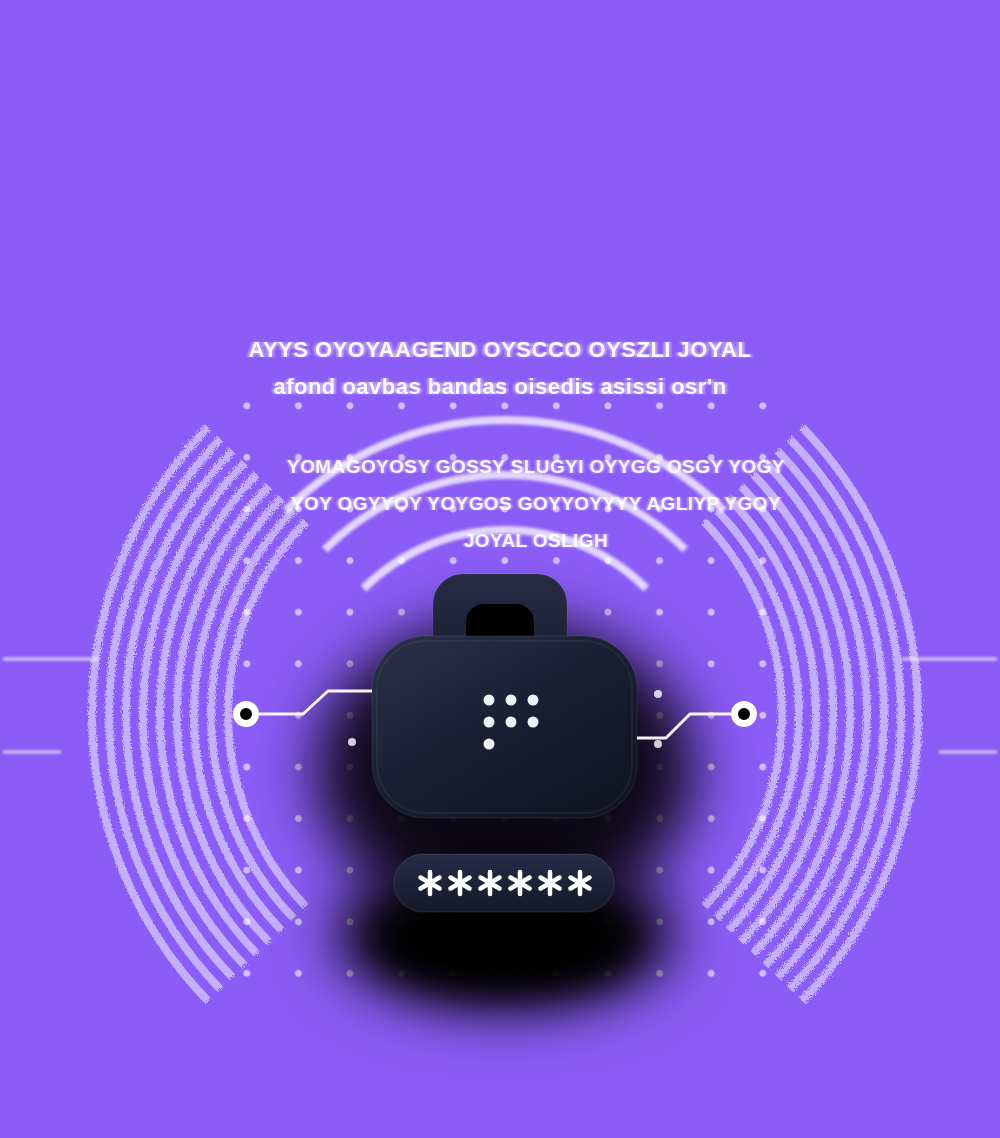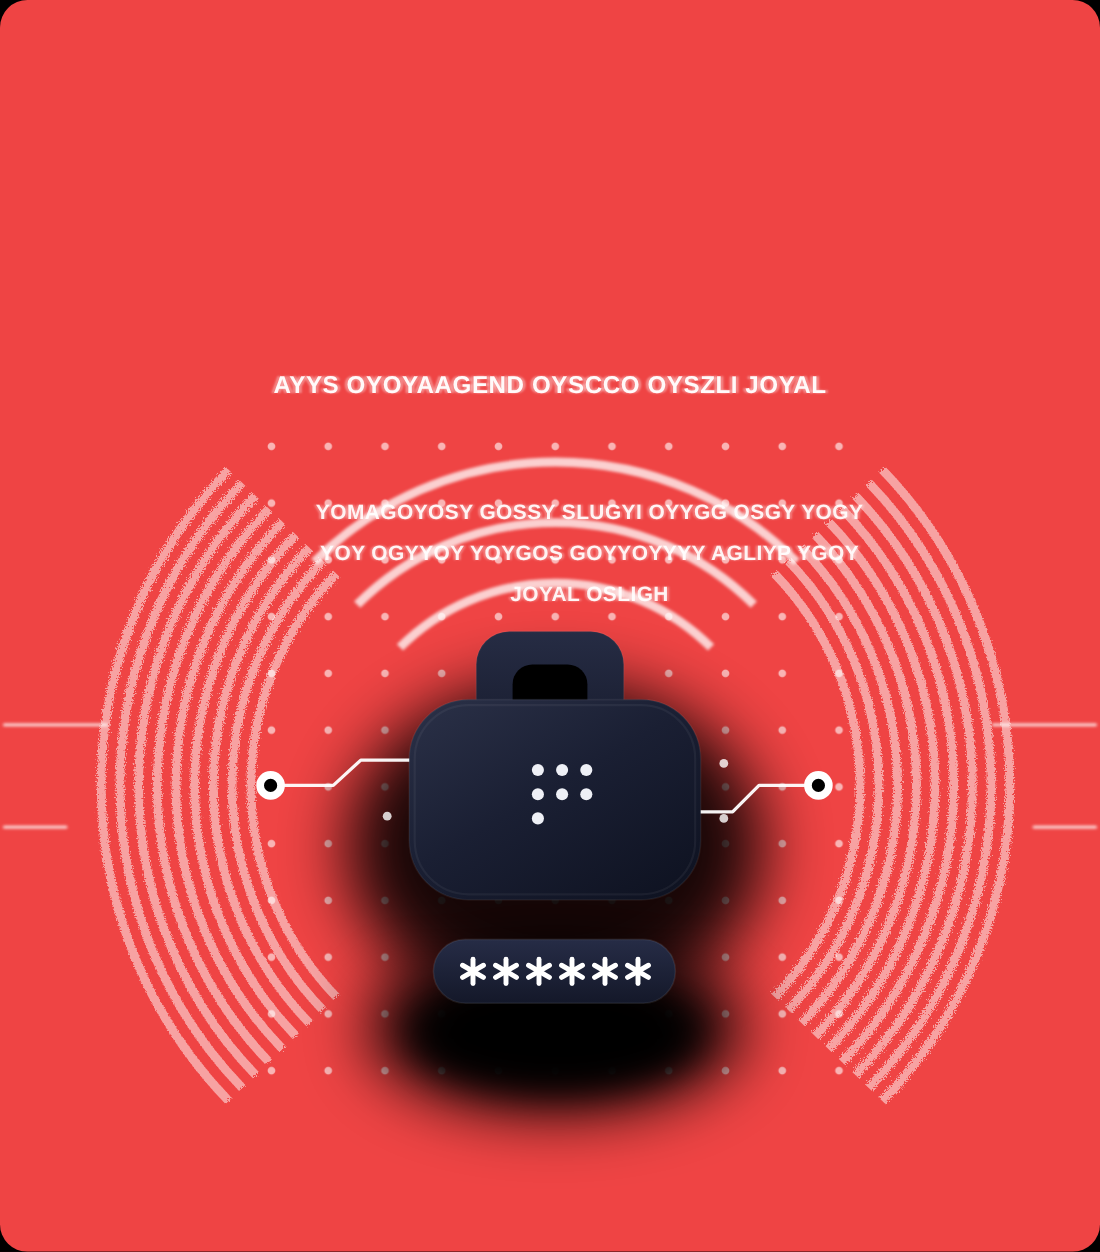--- a/index.html
+++ b/index.html
@@ -1,20 +1,19 @@
 <!DOCTYPE html>
 <html><head>
 <meta charset="utf-8">
 <style>
   html,body{margin:0;padding:0;background:#000;}
   .stage{
     position:relative;width:1000px;height:1138px;margin:0 auto;
-    background:#ef4444;overflow:hidden;
+    background:#8b5cf6;overflow:hidden;
     font-family:"Liberation Sans", sans-serif;
-    border-radius:25px;
   }
   .dot-grid{
     position:absolute;left:221px;top:380px;width:568px;height:618px;
     background-image:radial-gradient(circle, rgba(255,255,255,.6) 3px, rgba(255,255,255,0) 3.9px);
     background-size:51.6px 51.6px;
     z-index:1;
   }
   .decor{position:absolute;left:0;top:0;z-index:2;}
   .heading{
     position:absolute;top:331px;left:0;width:100%;text-align:center;z-index:5;
@@ -161,20 +160,21 @@
           <line x1="540.5" y1="888.5" x2="559.5" y2="877.5" stroke="#fff" stroke-width="4.5" stroke-linecap="round"></line>
           <line x1="580" y1="872" x2="580" y2="894" stroke="#fff" stroke-width="4.5" stroke-linecap="round"></line>
           <line x1="570.5" y1="877.5" x2="589.5" y2="888.5" stroke="#fff" stroke-width="4.5" stroke-linecap="round"></line>
           <line x1="570.5" y1="888.5" x2="589.5" y2="877.5" stroke="#fff" stroke-width="4.5" stroke-linecap="round"></line>
         </g>
     </g>
   </svg>
 
   <div class="heading">
     <div>AYYS OYOYAAGEND OYSCCO OYSZLI JOYAL</div>
+    <div>afond oavbas bandas oisedis asissi osr'n</div>
   </div>
 
   <div class="subtext">
     <div>YOMAGOYOSY GOSSY SLUGYI OYYGG OSGY YOGY</div>
     <div>YOY OGYYOY YOYGOS GOYYOYYYY AGLIYP YGOY</div>
     <div>JOYAL OSLIGH</div>
   </div>
 
 </div>
 

